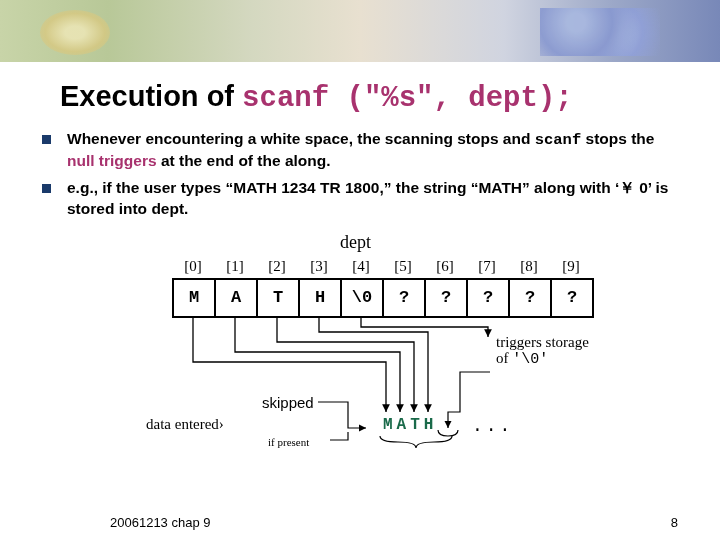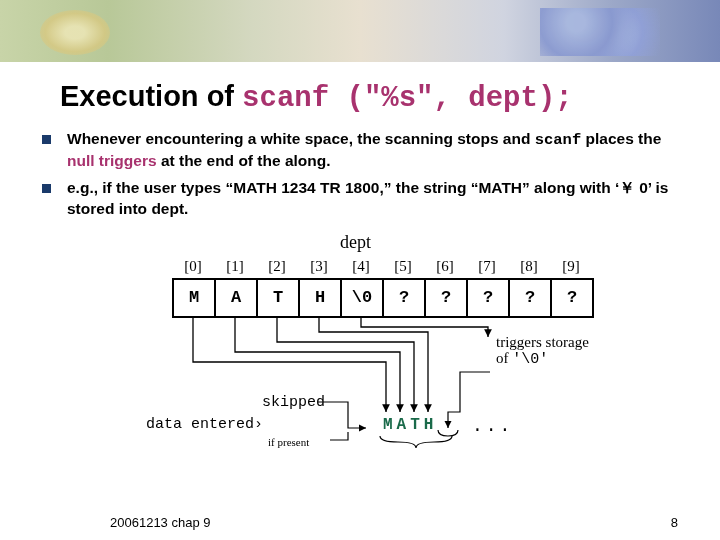--- a/index.html
+++ b/index.html
@@ -118,28 +118,28 @@
     left: 406px;
     font-family: "Times New Roman", serif;
     font-size: 15px;
     line-height: 1.1;
   }
   .triggers .codec { font-family: "Courier New", monospace; }
   .skipped {
     position: absolute;
     top: 162px;
     left: 172px;
-    font-family: Liberation Mono, monospace;
+    font-family: Liberation Sans, sans-serif;
     font-size: 15px;
   }
   .data-entered {
     position: absolute;
     top: 184px;
     left: 56px;
-    font-family: Liberation Mono, monospace;
+    font-family: Liberation Serif, serif;
     font-size: 15px;
   }
   .if-present {
     position: absolute;
     top: 204px;
     left: 178px;
     font-family: "Times New Roman", serif;
     font-size: 11px;
   }
   .math-text {
@@ -191,21 +191,21 @@
 <div class="banner"></div>
 
 <h1 class="title">
   <span>Execution of </span><span class="code">scanf ("%s", dept);</span>
 </h1>
 
 <div class="bullets">
   <div class="bullet">
     <div class="sq"></div>
     <div class="txt">
-      <span>Whenever encountering a white space, the scanning stops and </span><span class="code">scanf</span><span> places the </span><span class="nullchar">null triggers</span><span> at the end of the along.</span>
+      <span>Whenever encountering a white space, the scanning stops and </span><span class="code">scanf</span><span> stops the </span><span class="nullchar">null triggers</span><span> at the end of the along.</span>
     </div>
   </div>
   <div class="bullet">
     <div class="sq"></div>
     <div class="txt">
       <span> e.g., if the user types “MATH 1234 TR 1800,” the string “MATH” along with ‘￥ 0’ is stored into dept.</span>
     </div>
   </div>
 </div>
 

